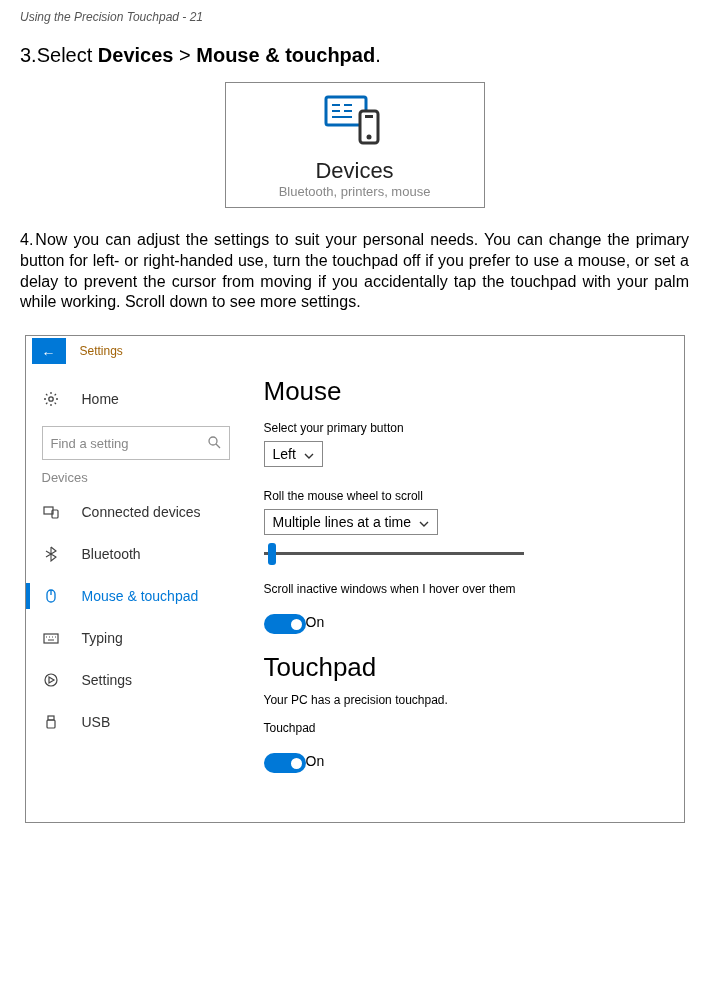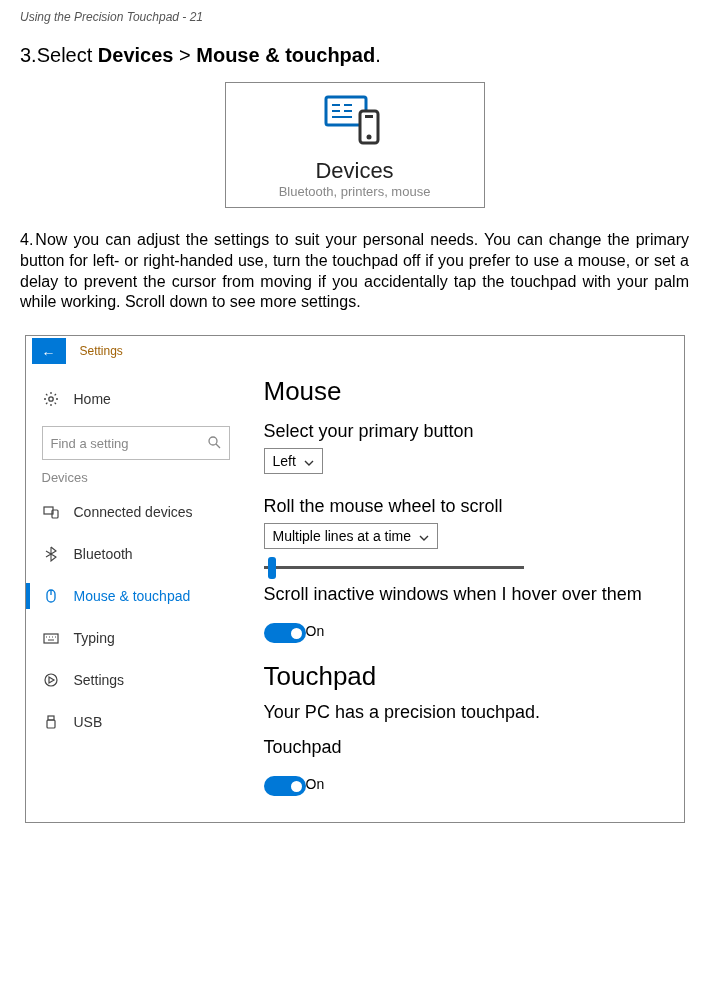--- a/index.html
+++ b/index.html
@@ -94,21 +94,21 @@
     width: 220px;
     padding: 12px 0 0 0;
   }
   .sidebar-item {
     display: flex;
     align-items: center;
     height: 42px;
     padding-left: 16px;
     font-size: 14px;
     color: #333;
-    gap: 14px;
+    gap: 22px;
   }
   .sidebar-item .icon {
     width: 18px;
     height: 18px;
     color: #444;
     display:flex;
     align-items:center;
     justify-content:center;
   }
   .sidebar-item.active {
@@ -141,21 +141,21 @@
     color: #888;
     font-size: 13px;
     justify-content: space-between;
   }
   .main {
     flex: 1;
     padding: 10px 18px 0 18px;
     overflow: hidden;
   }
   .h1 { font-size: 26px; font-weight: 300; margin-bottom: 10px; }
-  .label { font-size: 18px; margin-bottom: 6px; margin-top:14px; }
+  .label { font-size: 12px; margin-bottom: 6px; margin-top:14px; }
   .dropdown {
     border: 1px solid #888;
     padding: 4px 8px;
     font-size: 14px;
     display: inline-flex;
     align-items: center;
     gap: 8px;
   }
   .slider {
     position: relative;
@@ -341,21 +341,21 @@
         <span><svg width="10" height="6" viewBox="0 0 10 6">
               <path d="M1 1l4 4 4-4" fill="none" stroke="#333" stroke-width="1.4"></path>
             </svg></span>
       </div>
 
       <div class="slider">
         <div class="slider-track"></div>
         <div class="slider-thumb"></div>
       </div>
 
-      <div class="label" style="margin-top:5px">Scroll inactive windows when I hover over them</div>
+      <div class="label" style="margin-top:17px">Scroll inactive windows when I hover over them</div>
       <div class="toggle-row">
         <div class="toggle"></div>
         <span class="toggle-label">On</span>
       </div>
 
       <div class="h1" style="margin-top:18px">Touchpad</div>
       <div class="label" style="margin-top:4px">Your PC has a precision touchpad.</div>
       <div class="label">Touchpad</div>
       <div class="toggle-row">
         <div class="toggle"></div>

